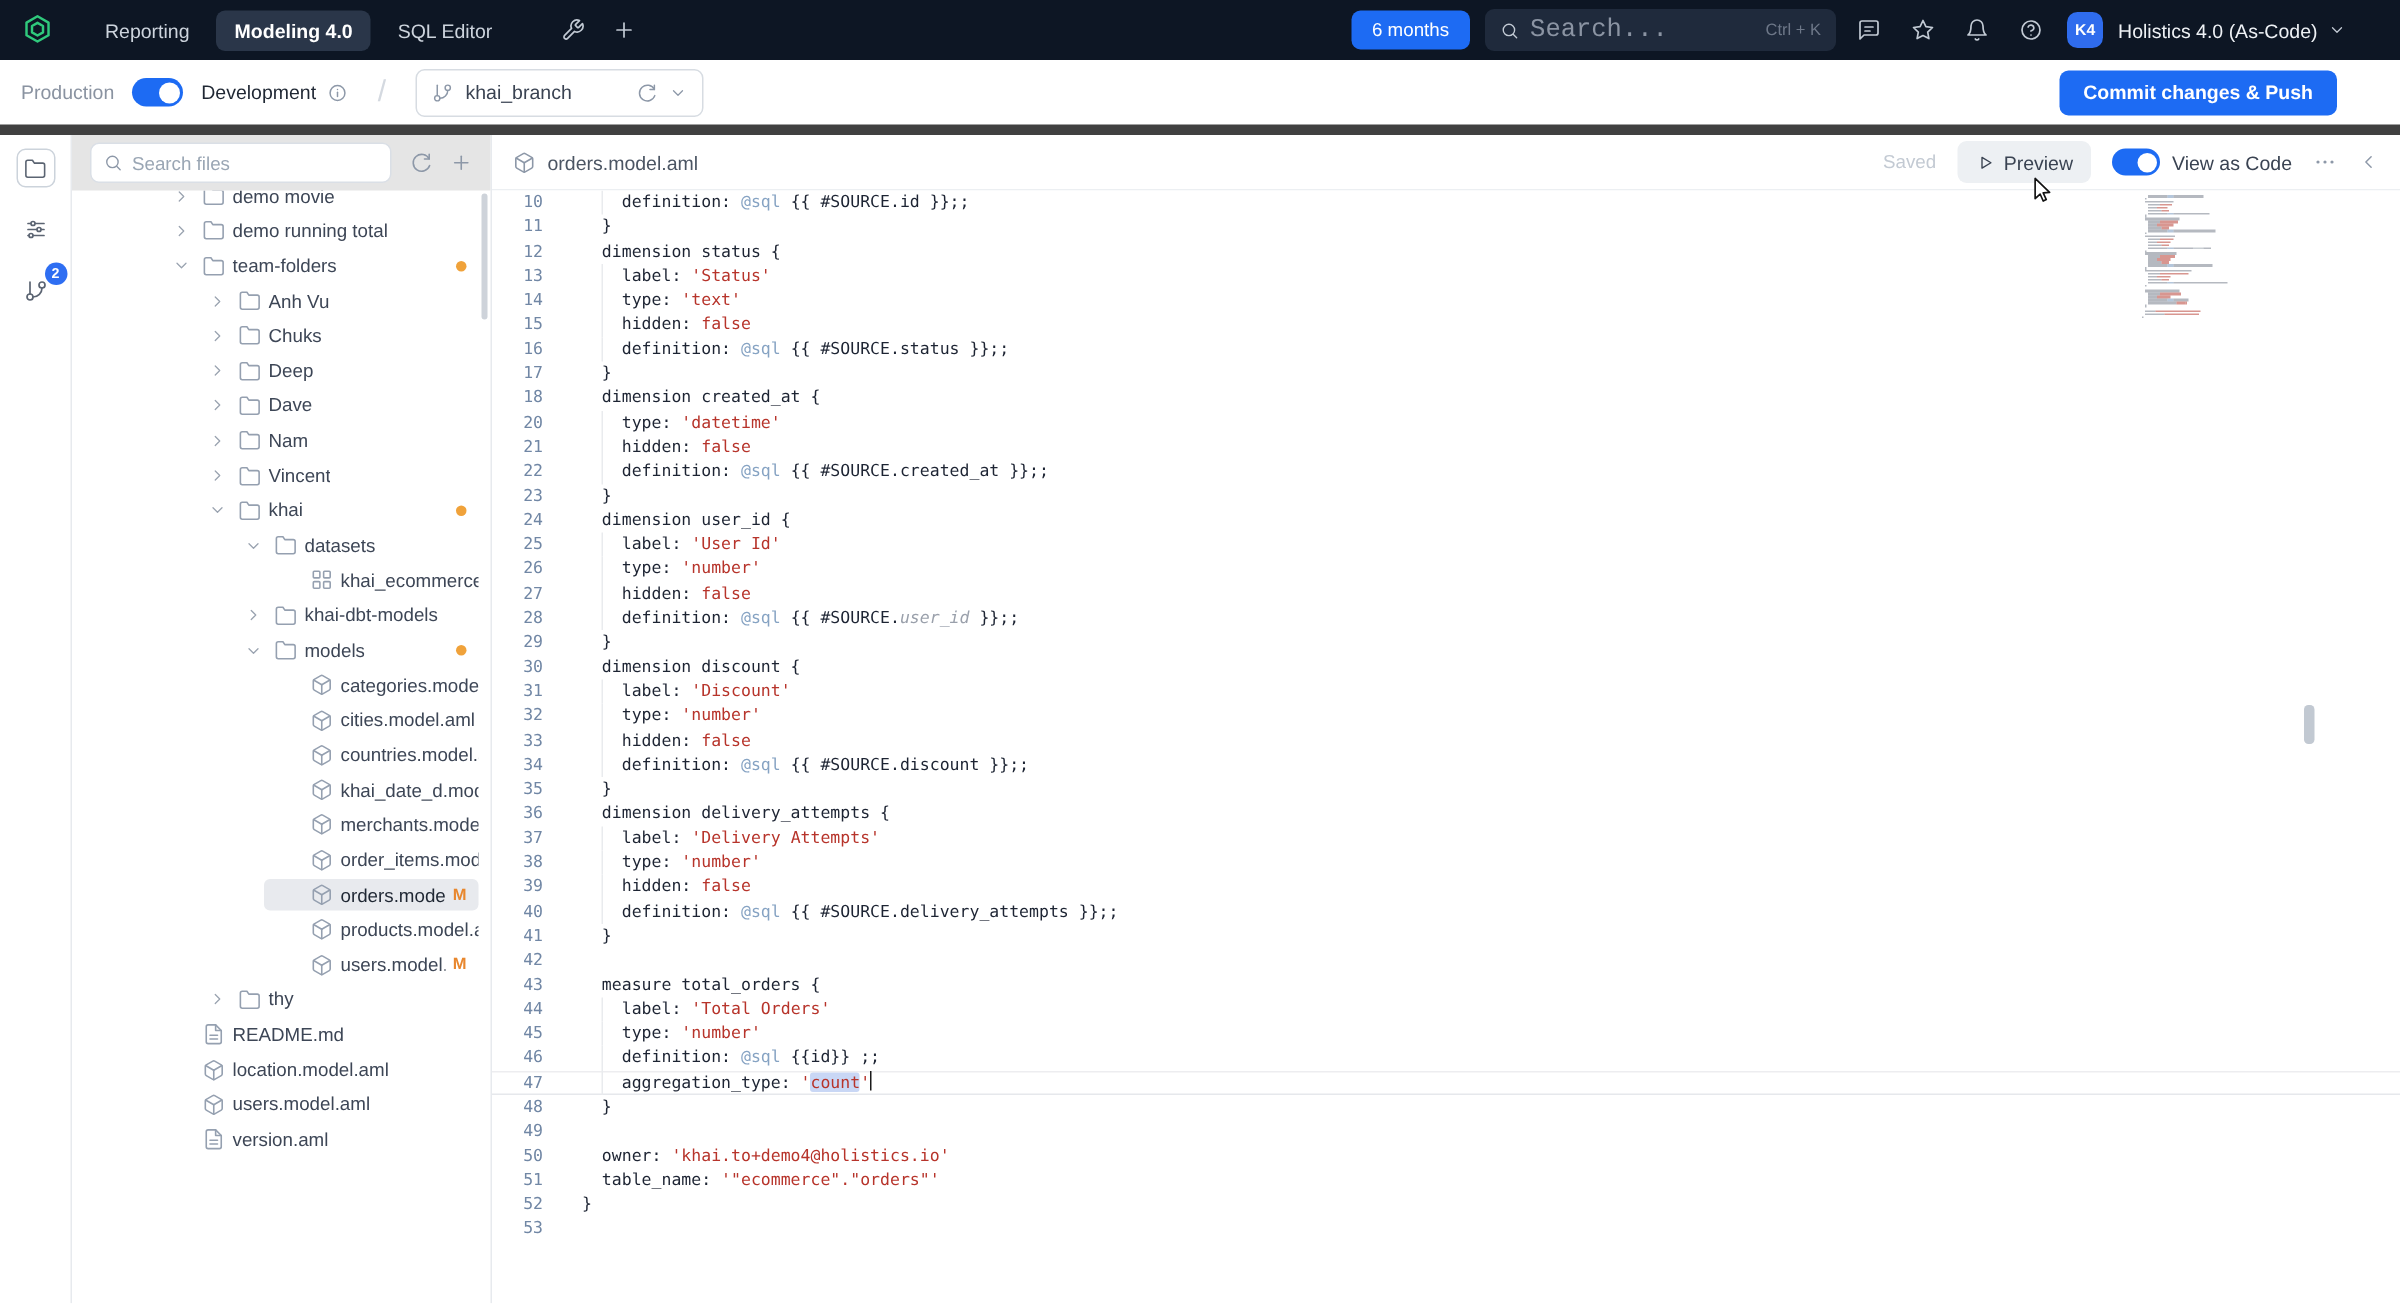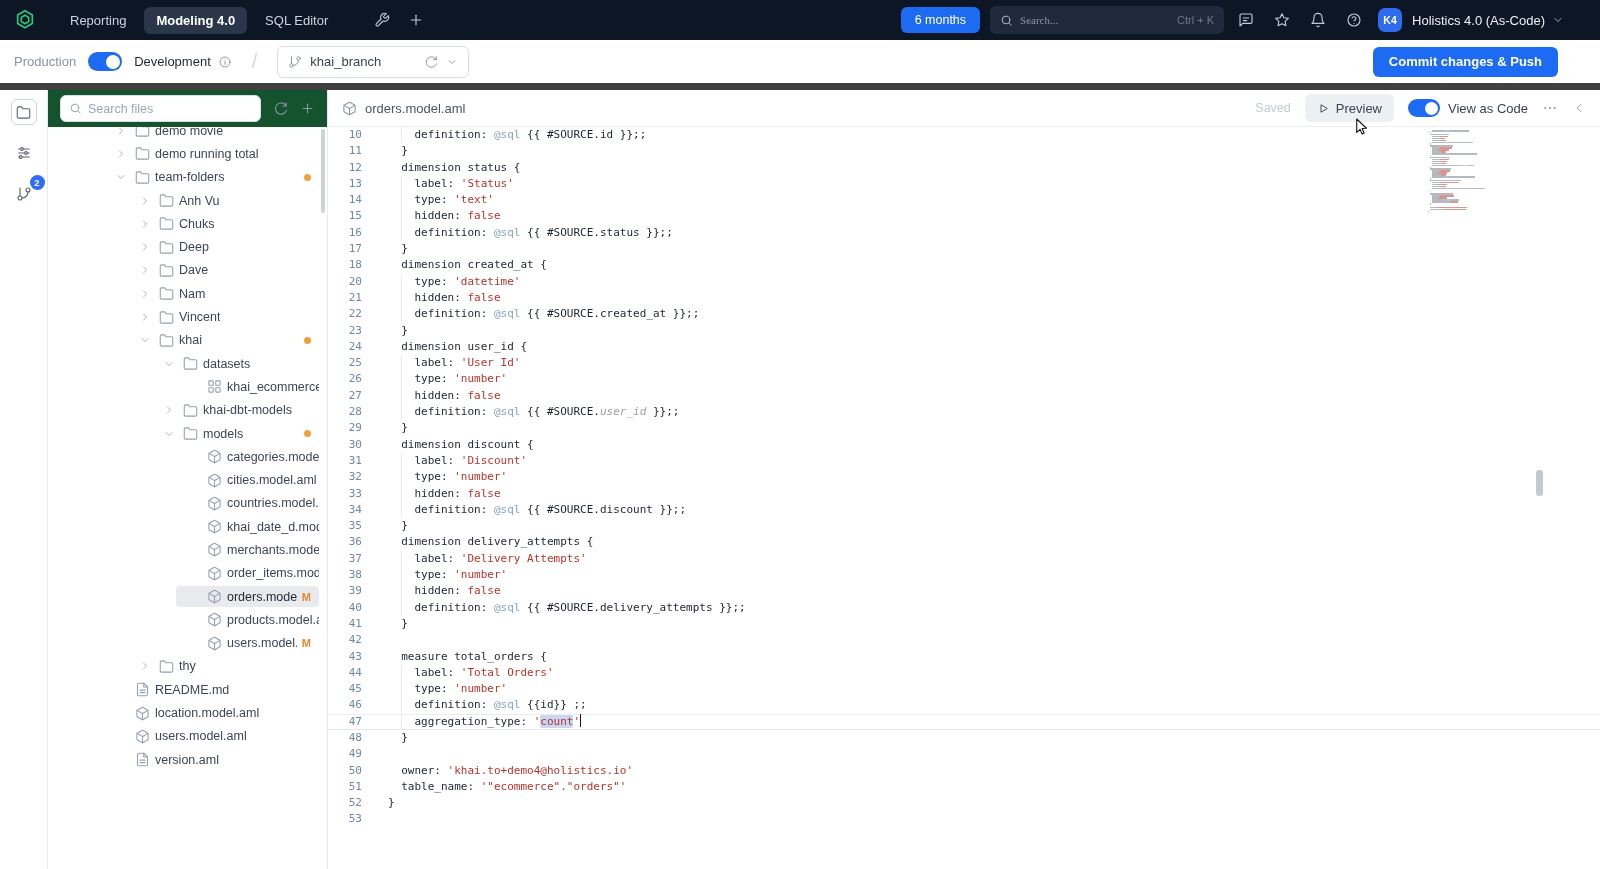--- a/index.html
+++ b/index.html
@@ -11,21 +11,21 @@
   .topnav{position:absolute;top:0;left:0;right:0;height:40px;background:#0d1624;display:flex;align-items:center;padding:0 36px 0 12px;color:#c9d1db;}
   .logo{width:26px;height:26px;display:flex;align-items:center;justify-content:center;margin-right:20px;}
   .tabs{display:flex;align-items:center;gap:6px;}
   .tab{font-size:13px;color:#cdd4dd;padding:6px 12px;border-radius:6px;cursor:pointer;white-space:nowrap;}
   .tab.active{background:#2a3649;color:#fff;font-weight:600;}
   .nav-tools{display:flex;align-items:center;gap:18px;margin-left:34px;}
   .nav-ic{display:inline-flex;align-items:center;justify-content:center;color:#c2cad4;cursor:pointer;}
   .flex-spacer{flex:1;}
   .range-pill{border:none;background:#1d6bf3;color:#fff;font-size:12.5px;font-family:inherit;height:26px;padding:0 14px;border-radius:6px;margin-right:10px;cursor:pointer;white-space:nowrap;}
   .nav-search{width:234px;height:28px;background:#1f2a3c;border-radius:6px;display:flex;align-items:center;padding:0 10px;gap:7px;margin-right:14px;}
-  .nav-search input{flex:1;background:transparent;border:none;outline:none;color:#7dd3fc;font-size:11px;font-family:Liberation Serif, serif;min-width:0;}
+  .nav-search input{flex:1;background:transparent;border:none;outline:none;color:#7dd3fc;font-size:17px;font-family:Liberation Mono, monospace;min-width:0;}
   .nav-search input::placeholder{color:#8b94a3;}
   .kbd{font-size:11px;color:#6d7避788;color:#6d7788;white-space:nowrap;}
   .nav-right-icons{display:flex;align-items:center;gap:20px;margin-right:16px;}
   .avatar{width:24px;height:24px;border-radius:7px;background:#2f6ced;color:#fff;font-size:10.5px;font-weight:bold;display:flex;align-items:center;justify-content:center;margin-right:10px;cursor:pointer;}
   .workspace{display:flex;gap:7px;cursor:pointer;color:#eef1f5;font-size:13px;white-space:nowrap;}
 
   
   .toolbar{position:absolute;top:40px;left:0;right:0;height:50px;background:#fff;border-bottom:7px solid #404040;display:flex;align-items:center;padding:0 42px 0 14px;}
   .prod-label{font-size:13px;color:#8a93a1;margin-right:12px;}
   .switch{width:34px;height:19px;border-radius:10px;background:#1d6bf3;position:relative;cursor:pointer;flex:0 0 auto;}
@@ -38,21 +38,21 @@
   .commit-btn{margin-left:auto;border:none;background:#1d6bf3;color:#fff;font-family:inherit;font-size:13px;font-weight:600;height:30px;padding:0 16px;border-radius:6px;cursor:pointer;white-space:nowrap;}
 
   
   .rail{position:absolute;top:90px;left:0;width:48px;bottom:0;border-right:1px solid #e7eaee;background:#fff;display:flex;flex-direction:column;align-items:center;padding-top:9px;gap:15px;}
   .rail-btn{width:26px;height:26px;display:flex;align-items:center;justify-content:center;color:#5b6472;cursor:pointer;position:relative;border-radius:6px;}
   .rail-btn.active{border:1px solid #ccd3db;}
   .git-badge{position:absolute;top:-6px;right:-8px;min-width:15px;height:15px;border-radius:8px;background:#2e6ef2;color:#fff;font-size:9.5px;font-weight:bold;display:flex;align-items:center;justify-content:center;padding:0 3px;}
 
   
   .treepanel{position:absolute;top:90px;left:48px;width:279px;bottom:0;background:#fff;}
-  .treehead{height:37px;display:flex;align-items:center;padding:0 12px;gap:12px;position:relative;z-index:2;background:#14532d;}
+  .treehead{height:37px;display:flex;align-items:center;padding:0 12px;gap:12px;position:relative;z-index:2;background:#e5e5e5;}
   .search-files{flex:1;height:27px;border:1px solid #dadfe6;border-radius:6px;display:flex;align-items:center;gap:6px;padding:0 8px;background:#fff;}
   .search-files input{flex:1;border:none;outline:none;font-family:inherit;font-size:12.5px;color:#3a4352;min-width:0;background:transparent;}
   .search-files input::placeholder{color:#9aa6b4;}
   .tree-wrap{position:absolute;top:37px;left:0;right:0;bottom:0;overflow:hidden;}
   #file-tree{margin-top:-8px;}
   .ti{height:23.3px;display:flex;align-items:center;cursor:pointer;}
   .ti-in{flex:1;display:flex;align-items:center;gap:5px;height:21px;margin-right:8px;padding-left:8px;border-radius:4px;min-width:0;}
   .ti.sel .ti-in{background:#e8eaee;}
   .chev{width:18px;flex:0 0 18px;display:inline-flex;align-items:center;justify-content:center;color:#9aa3b0;}
   .tree-ic{width:15px;flex:0 0 15px;display:inline-flex;color:#95a0b0;}

